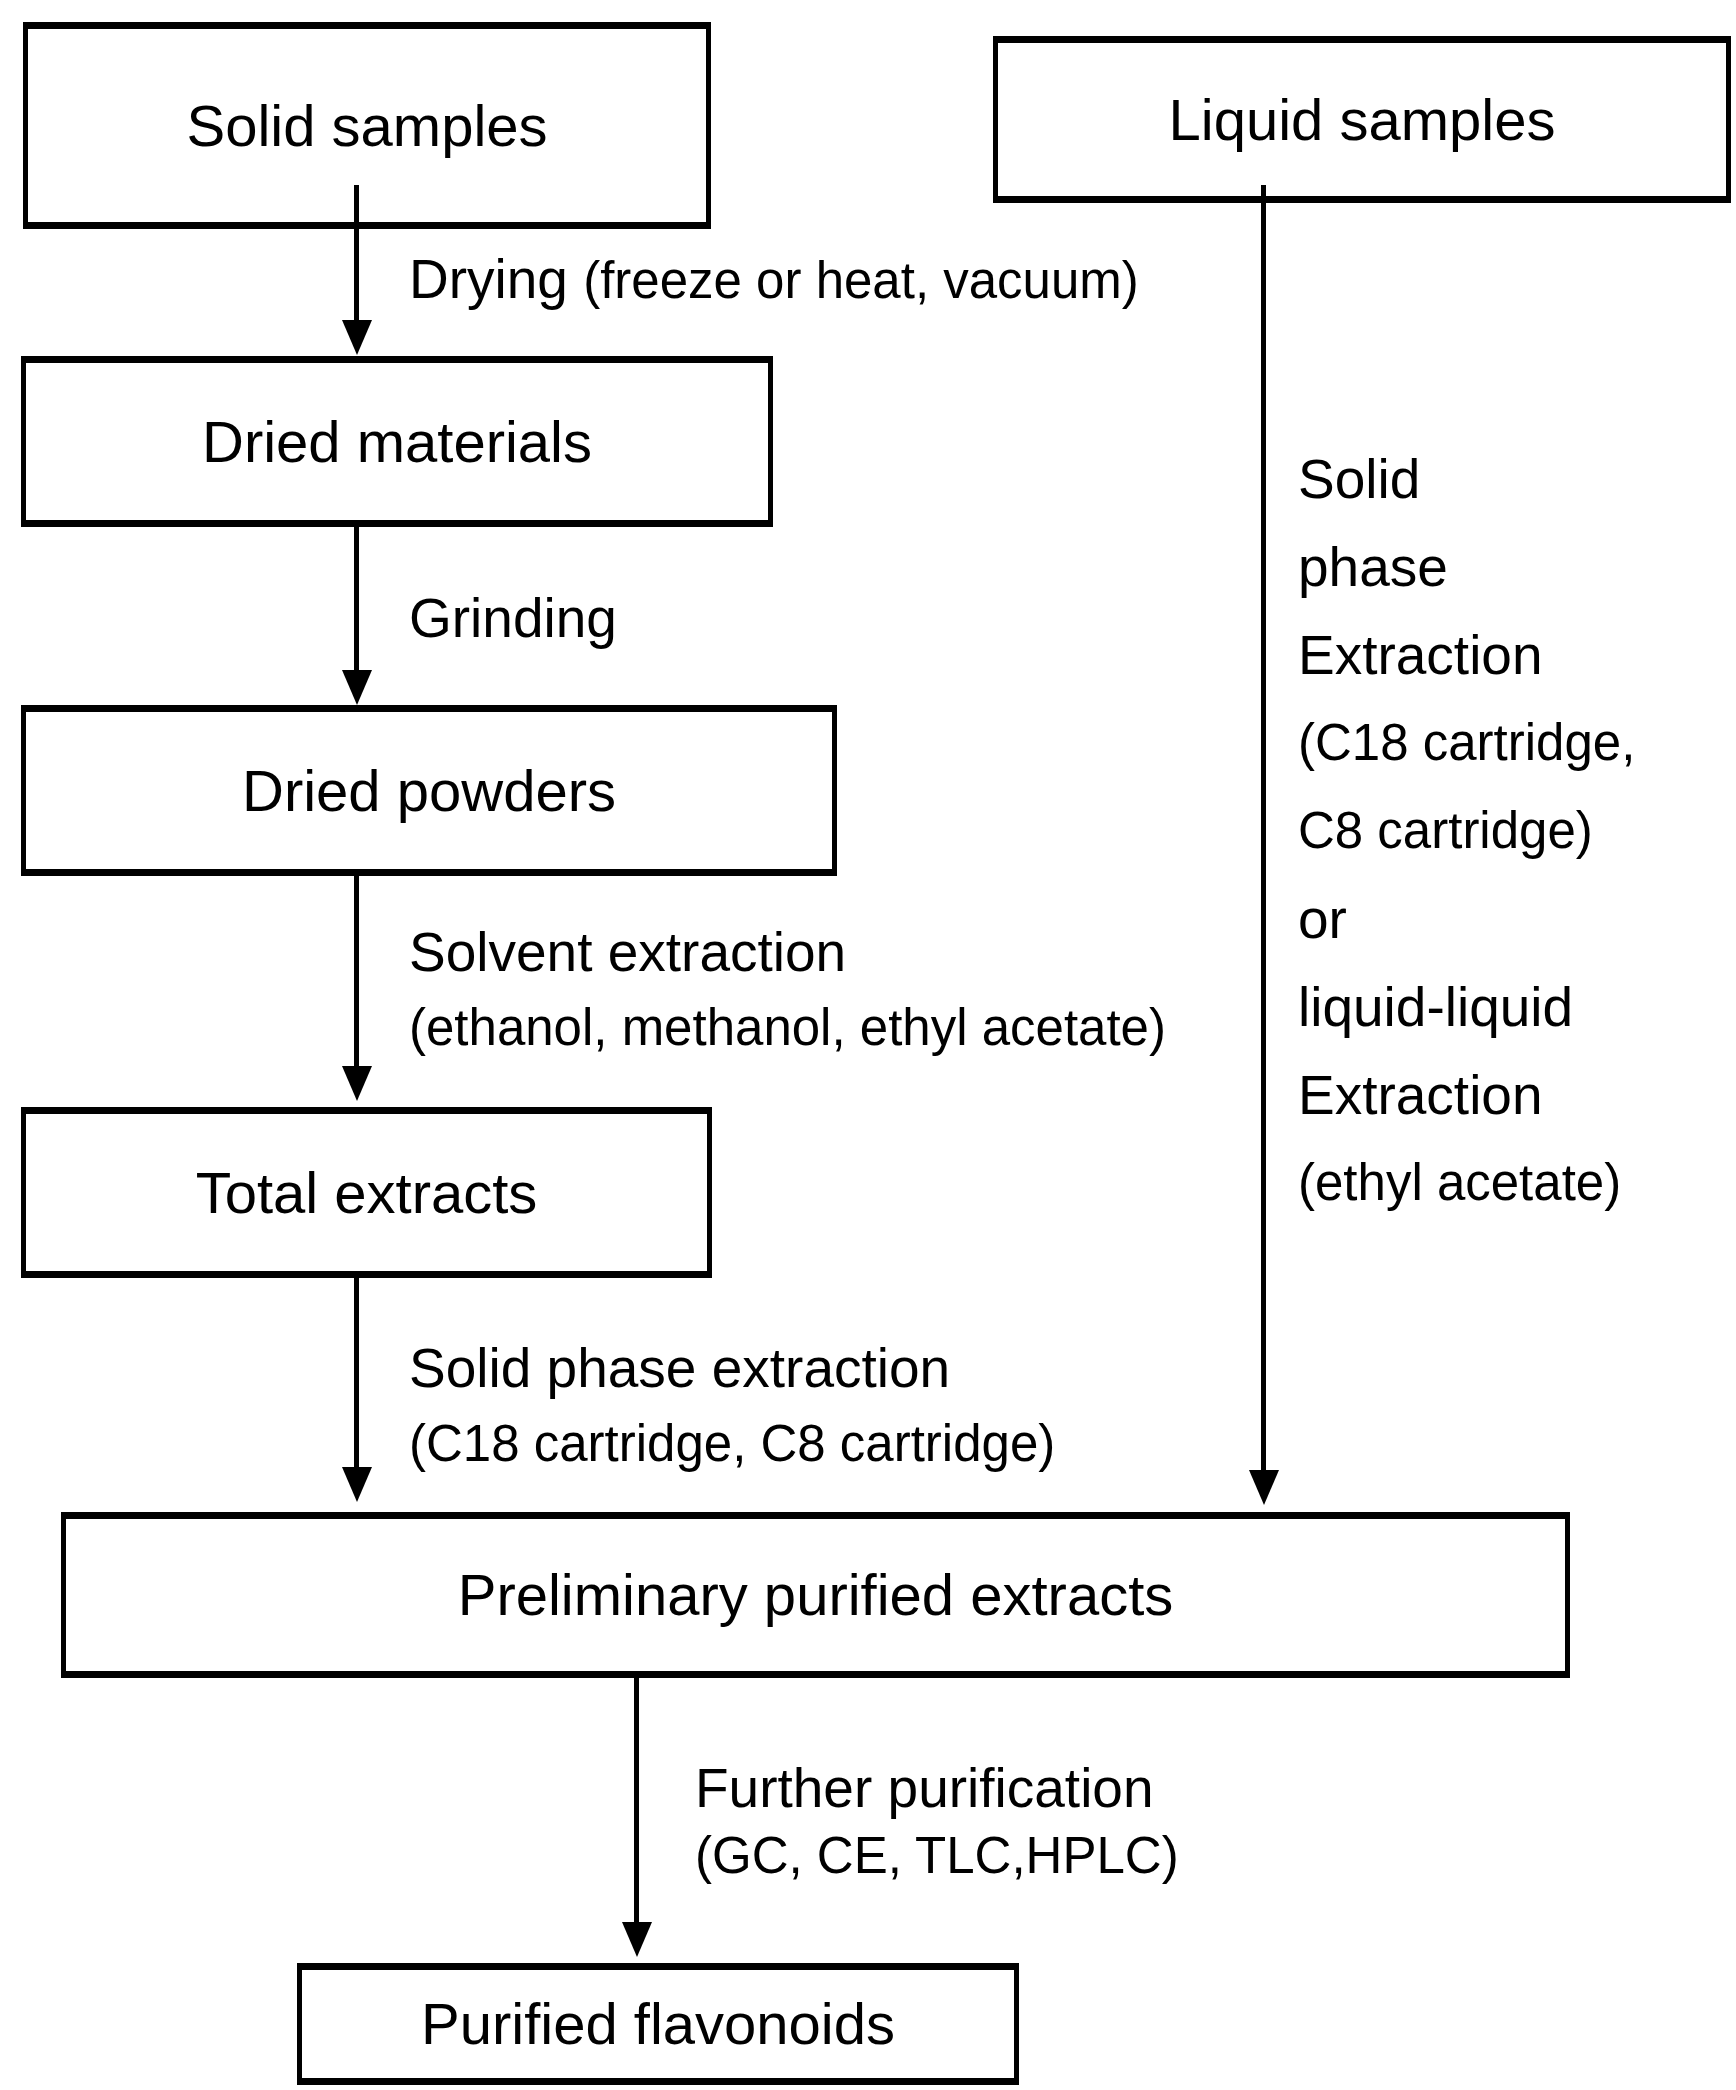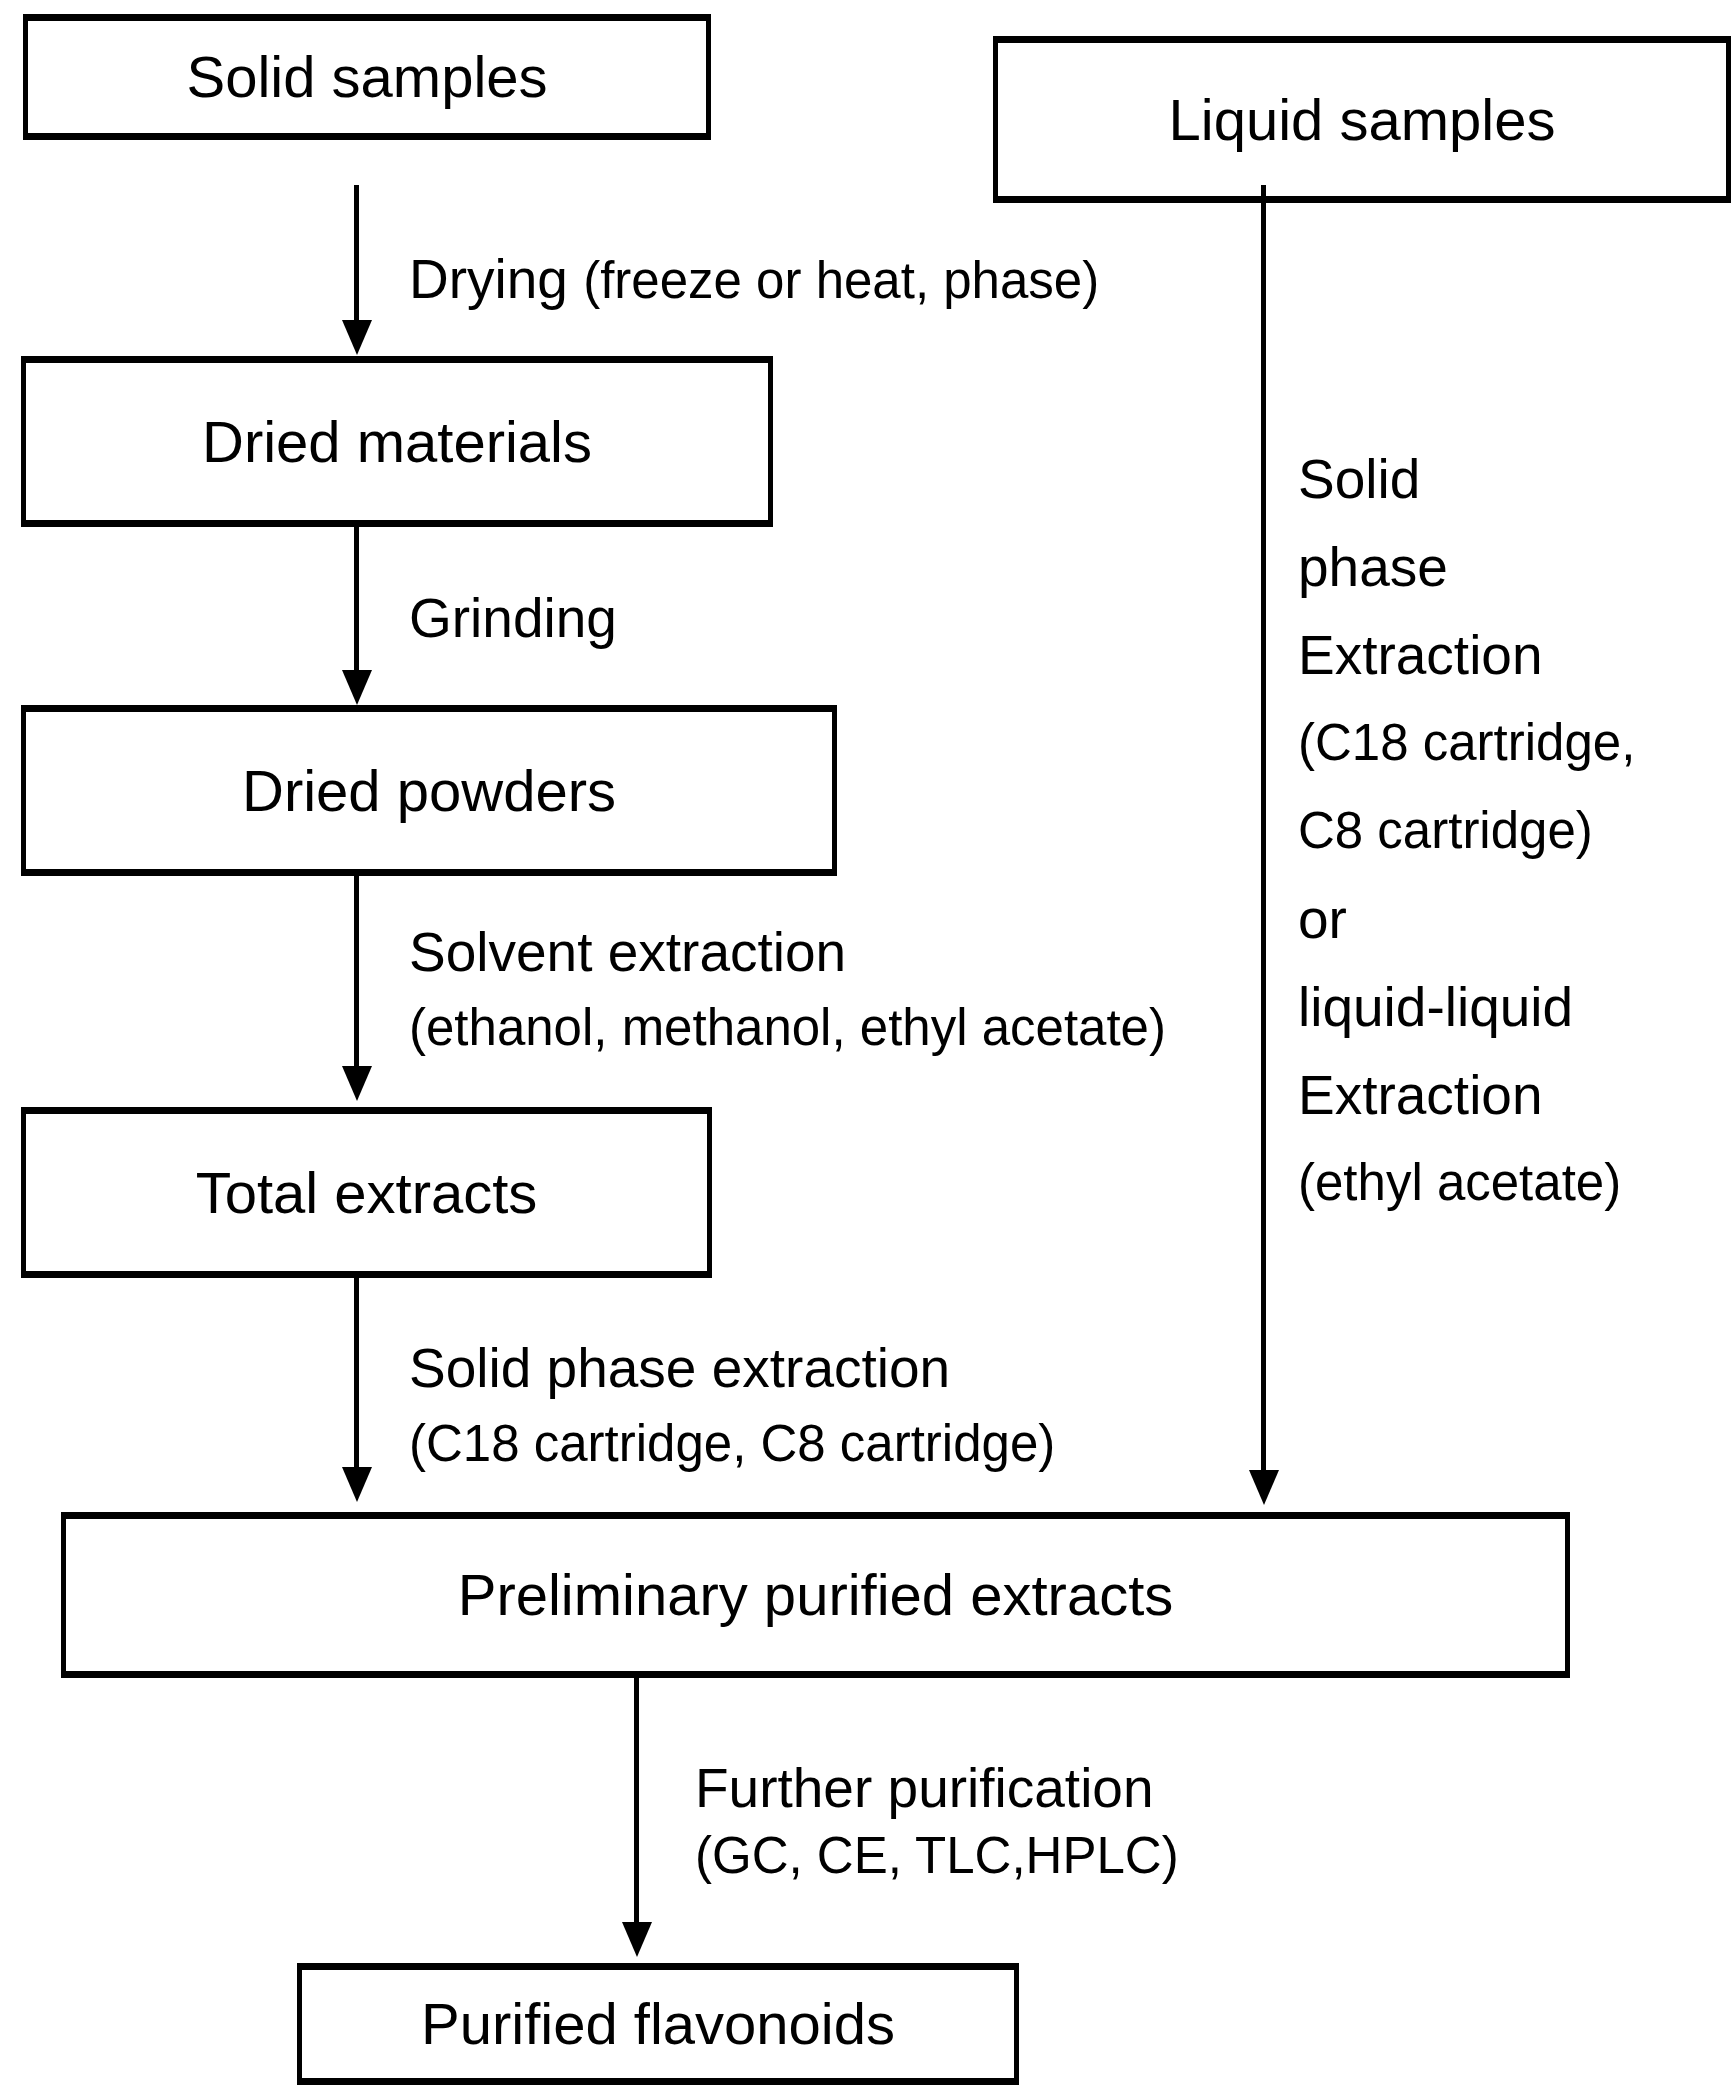--- a/index.html
+++ b/index.html
@@ -73,21 +73,21 @@
   }
   .side-label .small{
     font-size:51px;
   }
 </style>
 </head>
 <body>
 
 <div class="canvas">
 
-  <div class="box" style="left:23px; top:14px; width:688px; height:126px;">
+  <div class="box" style="left:23px; top:22px; width:688px; height:207px;">
     <span>Solid samples</span>
   </div>
 
   <div class="box" style="left:993px; top:36px; width:738px; height:167px;">
     <span>Liquid samples</span>
   </div>
 
   <div class="box" style="left:21px; top:356px; width:752px; height:171px;">
     <span>Dried materials</span>
   </div>
@@ -133,21 +133,21 @@
     <div class="head"></div>
   </div>
 
   <div class="arrow" style="left:620px; top:1678px;">
     <div class="shaft" style="height:244px;"></div>
     <div class="head"></div>
   </div>
 
   <div class="edge-label" style="left:409px; top:247px;">
     <span class="main">Drying</span>
-    <span class="detail">(freeze or heat, phase)</span>
+    <span class="detail">(freeze or heat, vacuum)</span>
   </div>
 
   <div class="edge-label" style="left:409px; top:586px;">
     <span class="main">Grinding</span>
   </div>
 
   <div class="edge-label two-line" style="left:409px; top:915px;">
     <div class="main">Solvent extraction</div>
     <div class="detail">(ethanol, methanol, ethyl acetate)</div>
   </div>

